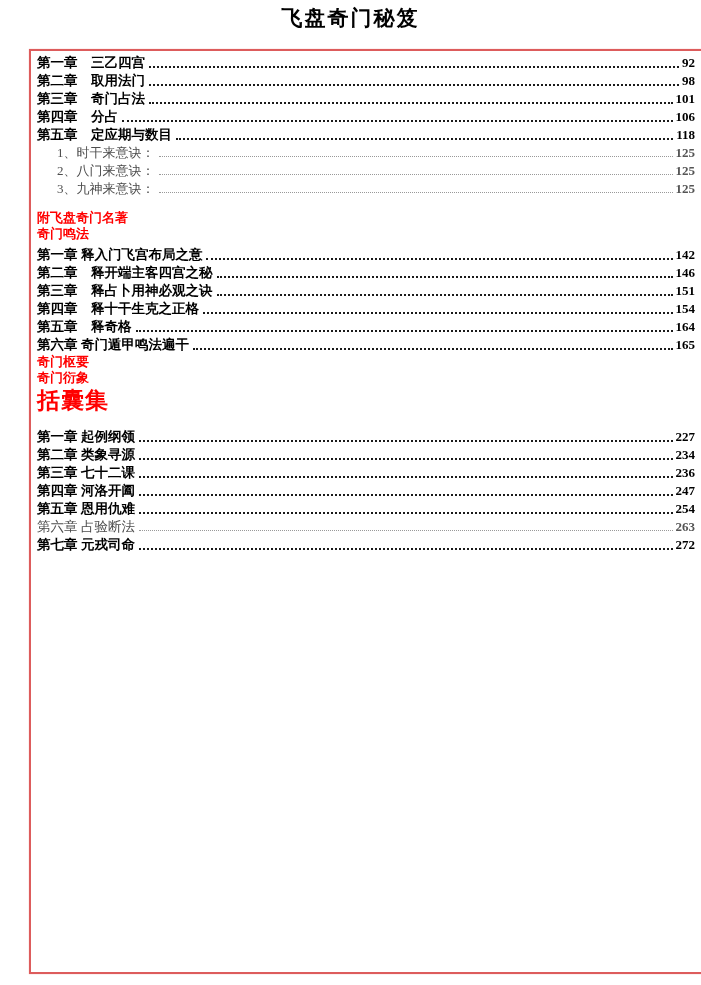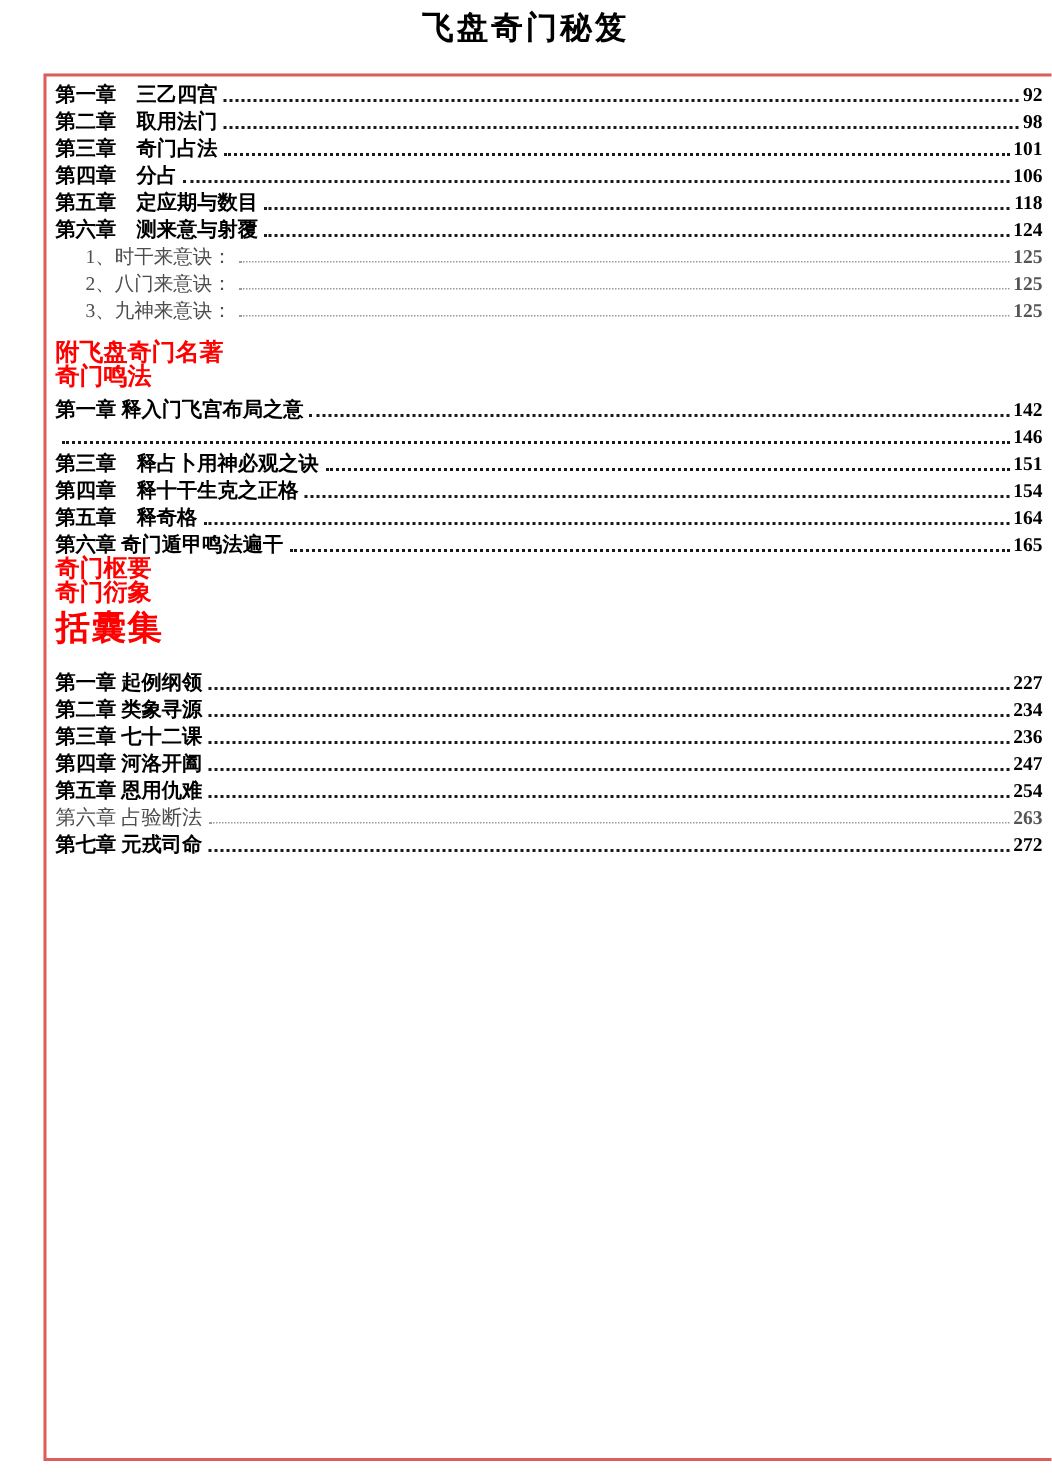--- a/index.html
+++ b/index.html
@@ -49,21 +49,21 @@
   .row .pg { flex: 0 0 auto; font-size: 13px; }
   .bold { font-weight: bold; }
   .bold .pg { font-weight: bold; }
   .light { font-weight: normal; color: #4d4d4d; }
   .light .leader { border-bottom: 1px dotted #999; margin-bottom: 5px; }
   .light .pg { font-weight: bold; color: #555; }
   .subentry { padding-left: 20px; font-size: 13px; }
   .heading {
     color: #ff0000;
     font-weight: bold;
-    font-size: 16px;
+    font-size: 13px;
     height: 16px; line-height: 16px;
   }
   .heading-large {
     color: #ff0000;
     font-weight: bold;
     font-size: 23px;
     height: 30px; line-height: 30px;
     letter-spacing: 1px;
     text-align: right;
   }
@@ -75,30 +75,29 @@
 
 <div class="page-title">飞盘奇门秘笈</div>
 
 <div class="toc-box">
   <div>
       <div class="row entry bold"><span class="txt">第一章　三乙四宫</span><span class="leader"></span><span class="pg">92</span></div>
       <div class="row entry bold"><span class="txt">第二章　取用法门</span><span class="leader"></span><span class="pg">98</span></div>
       <div class="row entry bold"><span class="txt">第三章　奇门占法</span><span class="leader"></span><span class="pg">101</span></div>
       <div class="row entry bold"><span class="txt">第四章　分占</span><span class="leader"></span><span class="pg">106</span></div>
       <div class="row entry bold"><span class="txt">第五章　定应期与数目</span><span class="leader"></span><span class="pg">118</span></div>
-      <div class="row entry bold"><span class="txt">第六章　测来意与射覆</span><span class="leader"></span><span class="pg">124</span></div>
       <div class="row subentry light"><span class="txt">1、时干来意诀：</span><span class="leader"></span><span class="pg">125</span></div>
       <div class="row subentry light"><span class="txt">2、八门来意诀：</span><span class="leader"></span><span class="pg">125</span></div>
       <div class="row subentry light"><span class="txt">3、九神来意诀：</span><span class="leader"></span><span class="pg">125</span></div>
       <div class="spacer"></div>
       <div class="row heading"><span class="txt">附飞盘奇门名著</span></div>
       <div class="row heading"><span class="txt">奇门鸣法</span></div>
       <div class="spacer-sm"></div>
       <div class="row entry bold"><span class="txt">第一章 释入门飞宫布局之意</span><span class="leader"></span><span class="pg">142</span></div>
-      <div class="row entry bold"><span class="leader"></span><span class="pg">146</span></div>
+      <div class="row entry bold"><span class="txt">第二章　释开端主客四宫之秘</span><span class="leader"></span><span class="pg">146</span></div>
       <div class="row entry bold"><span class="txt">第三章　释占卜用神必观之诀</span><span class="leader"></span><span class="pg">151</span></div>
       <div class="row entry bold"><span class="txt">第四章　释十干生克之正格</span><span class="leader"></span><span class="pg">154</span></div>
       <div class="row entry bold"><span class="txt">第五章　释奇格</span><span class="leader"></span><span class="pg">164</span></div>
       <div class="row entry bold"><span class="txt">第六章 奇门遁甲鸣法遍干</span><span class="leader"></span><span class="pg">165</span></div>
       <div class="row heading"><span class="txt">奇门枢要</span></div>
       <div class="row heading"><span class="txt">奇门衍象</span></div>
       <div class="row heading-large"><span class="txt">括囊集</span></div>
       <div class="spacer"></div>
       <div class="row entry bold"><span class="txt">第一章 起例纲领</span><span class="leader"></span><span class="pg">227</span></div>
       <div class="row entry bold"><span class="txt">第二章 类象寻源</span><span class="leader"></span><span class="pg">234</span></div>

